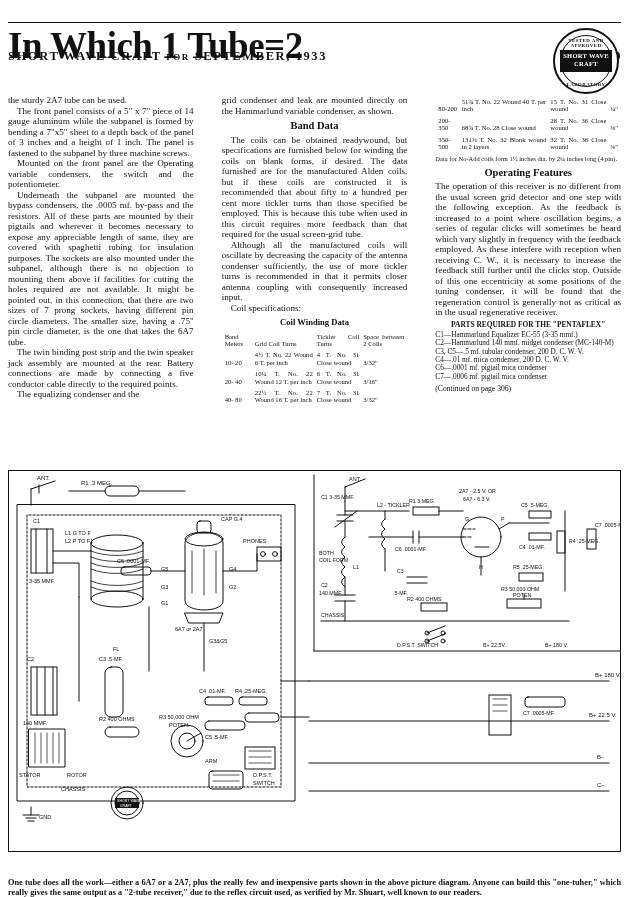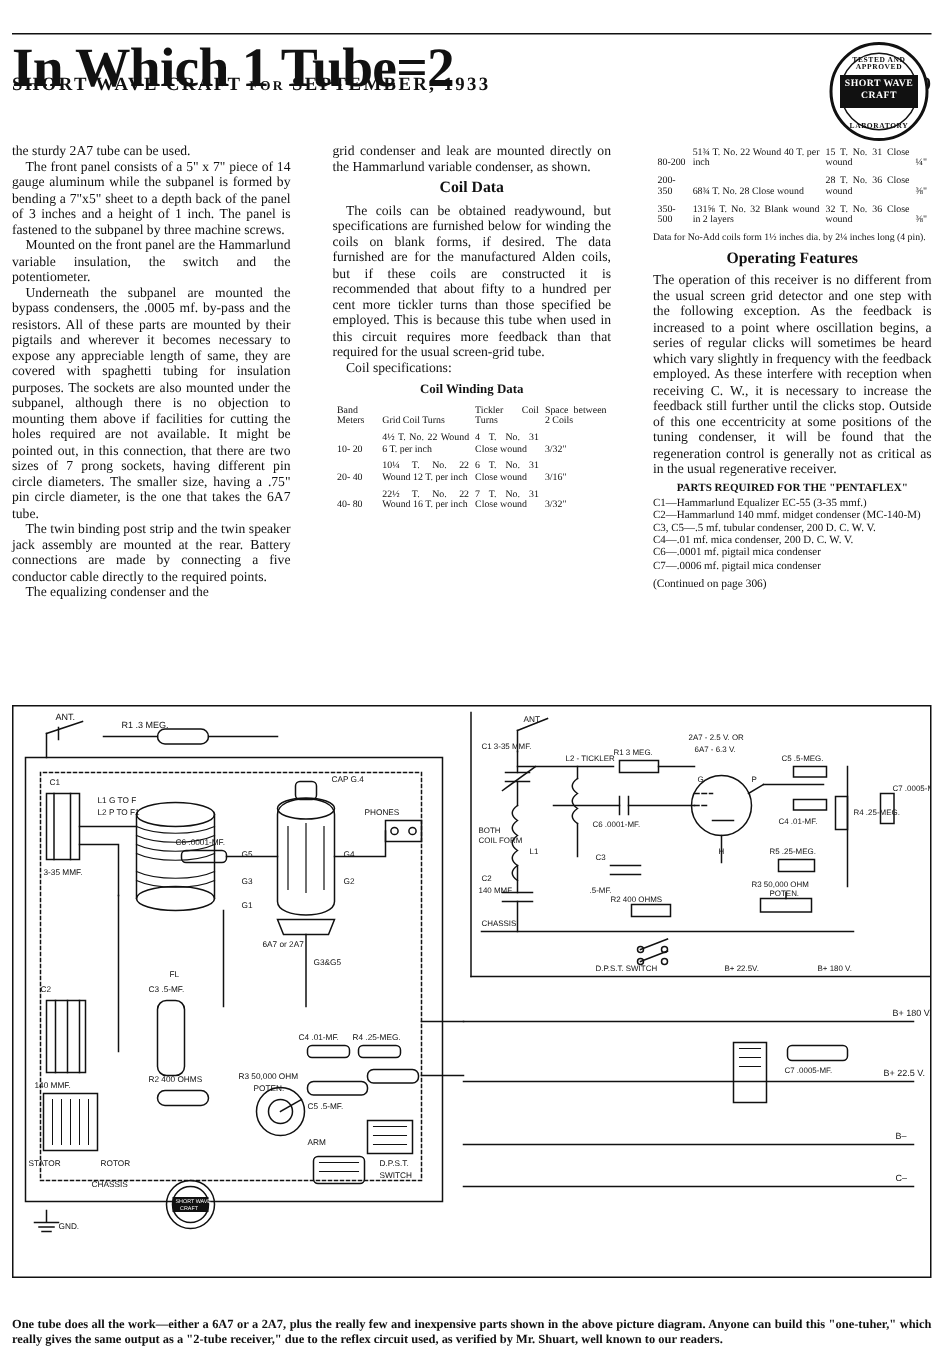--- a/index.html
+++ b/index.html
@@ -65,30 +65,31 @@
     <div class="toptxt">TESTED AND APPROVED</div>
     <div class="band">SHORT WAVE CRAFT</div>
     <div class="bottxt">LABORATORY</div>
   </div>
 
   <div class="cols">
 
     <div class="col">
       <p class="noind">the sturdy 2A7 tube can be used.</p>
       <p>The front panel consists of a 5" x 7" piece of 14 gauge aluminum while the subpanel is formed by bending a 7"x5" sheet to a depth back of the panel of 3 inches and a height of 1 inch. The panel is fastened to the subpanel by three machine screws.</p>
-      <p>Mounted on the front panel are the Hammarlund variable insulation, the switch and the potentiometer.</p>
+      <p>Mounted on the front panel are the Operating variable condensers, the switch and the potentiometer.</p>
       <p>Underneath the subpanel are mounted the bypass condensers, the .0005 mf. by-pass and the resistors. All of these parts are mounted by their pigtails and wherever it becomes necessary to expose any appreciable length of same, they are covered with spaghetti tubing for insulation purposes. The sockets are also mounted under the subpanel, although there is no objection to mounting them above if facilities for cutting the holes required are not available. It might be pointed out, in this connection, that there are two sizes of 7 prong sockets, having different pin circle diameters. The smaller size, having a .75" pin circle diameter, is the one that takes the 6A7 tube.</p>
       <p>The twin binding post strip and the twin speaker jack assembly are mounted at the rear. Battery connections are made by connecting a five conductor cable directly to the required points.</p>
       <p>The equalizing condenser and the</p>
     </div>
 
     <div class="col">
       <p class="noind">grid condenser and leak are mounted directly on the Hammarlund variable condenser, as shown.</p>
-      <div class="ch">Coil Data</div>
+      <div class="ch">Band Data</div>
       <p>The coils can be obtained readywound, but specifications are furnished below for winding the coils on blank forms, if desired. The data furnished are for the manufactured Alden coils, but if these coils are constructed it is recommended that about fifty to a hundred per cent more tickler turns than those specified be employed. This is because this tube when used in this circuit requires more feedback than that required for the usual screen-grid tube.</p>
+      <p>Although all the manufactured coils will oscillate by decreasing the capacity of the antenna condenser sufficiently, the use of more tickler turns is recommended in that it permits closer antenna coupling with consequently increased input.</p>
       <p>Coil specifications:</p>
       <div class="chs">Coil Winding Data</div>
       <table class="tw">
         <tbody>
           <tr class="hdr">
             <td>Band Meters</td>
             <td>Grid Coil Turns</td>
             <td>Tickler Coil Turns</td>
             <td>Space between 2 Coils</td>
           </tr>

